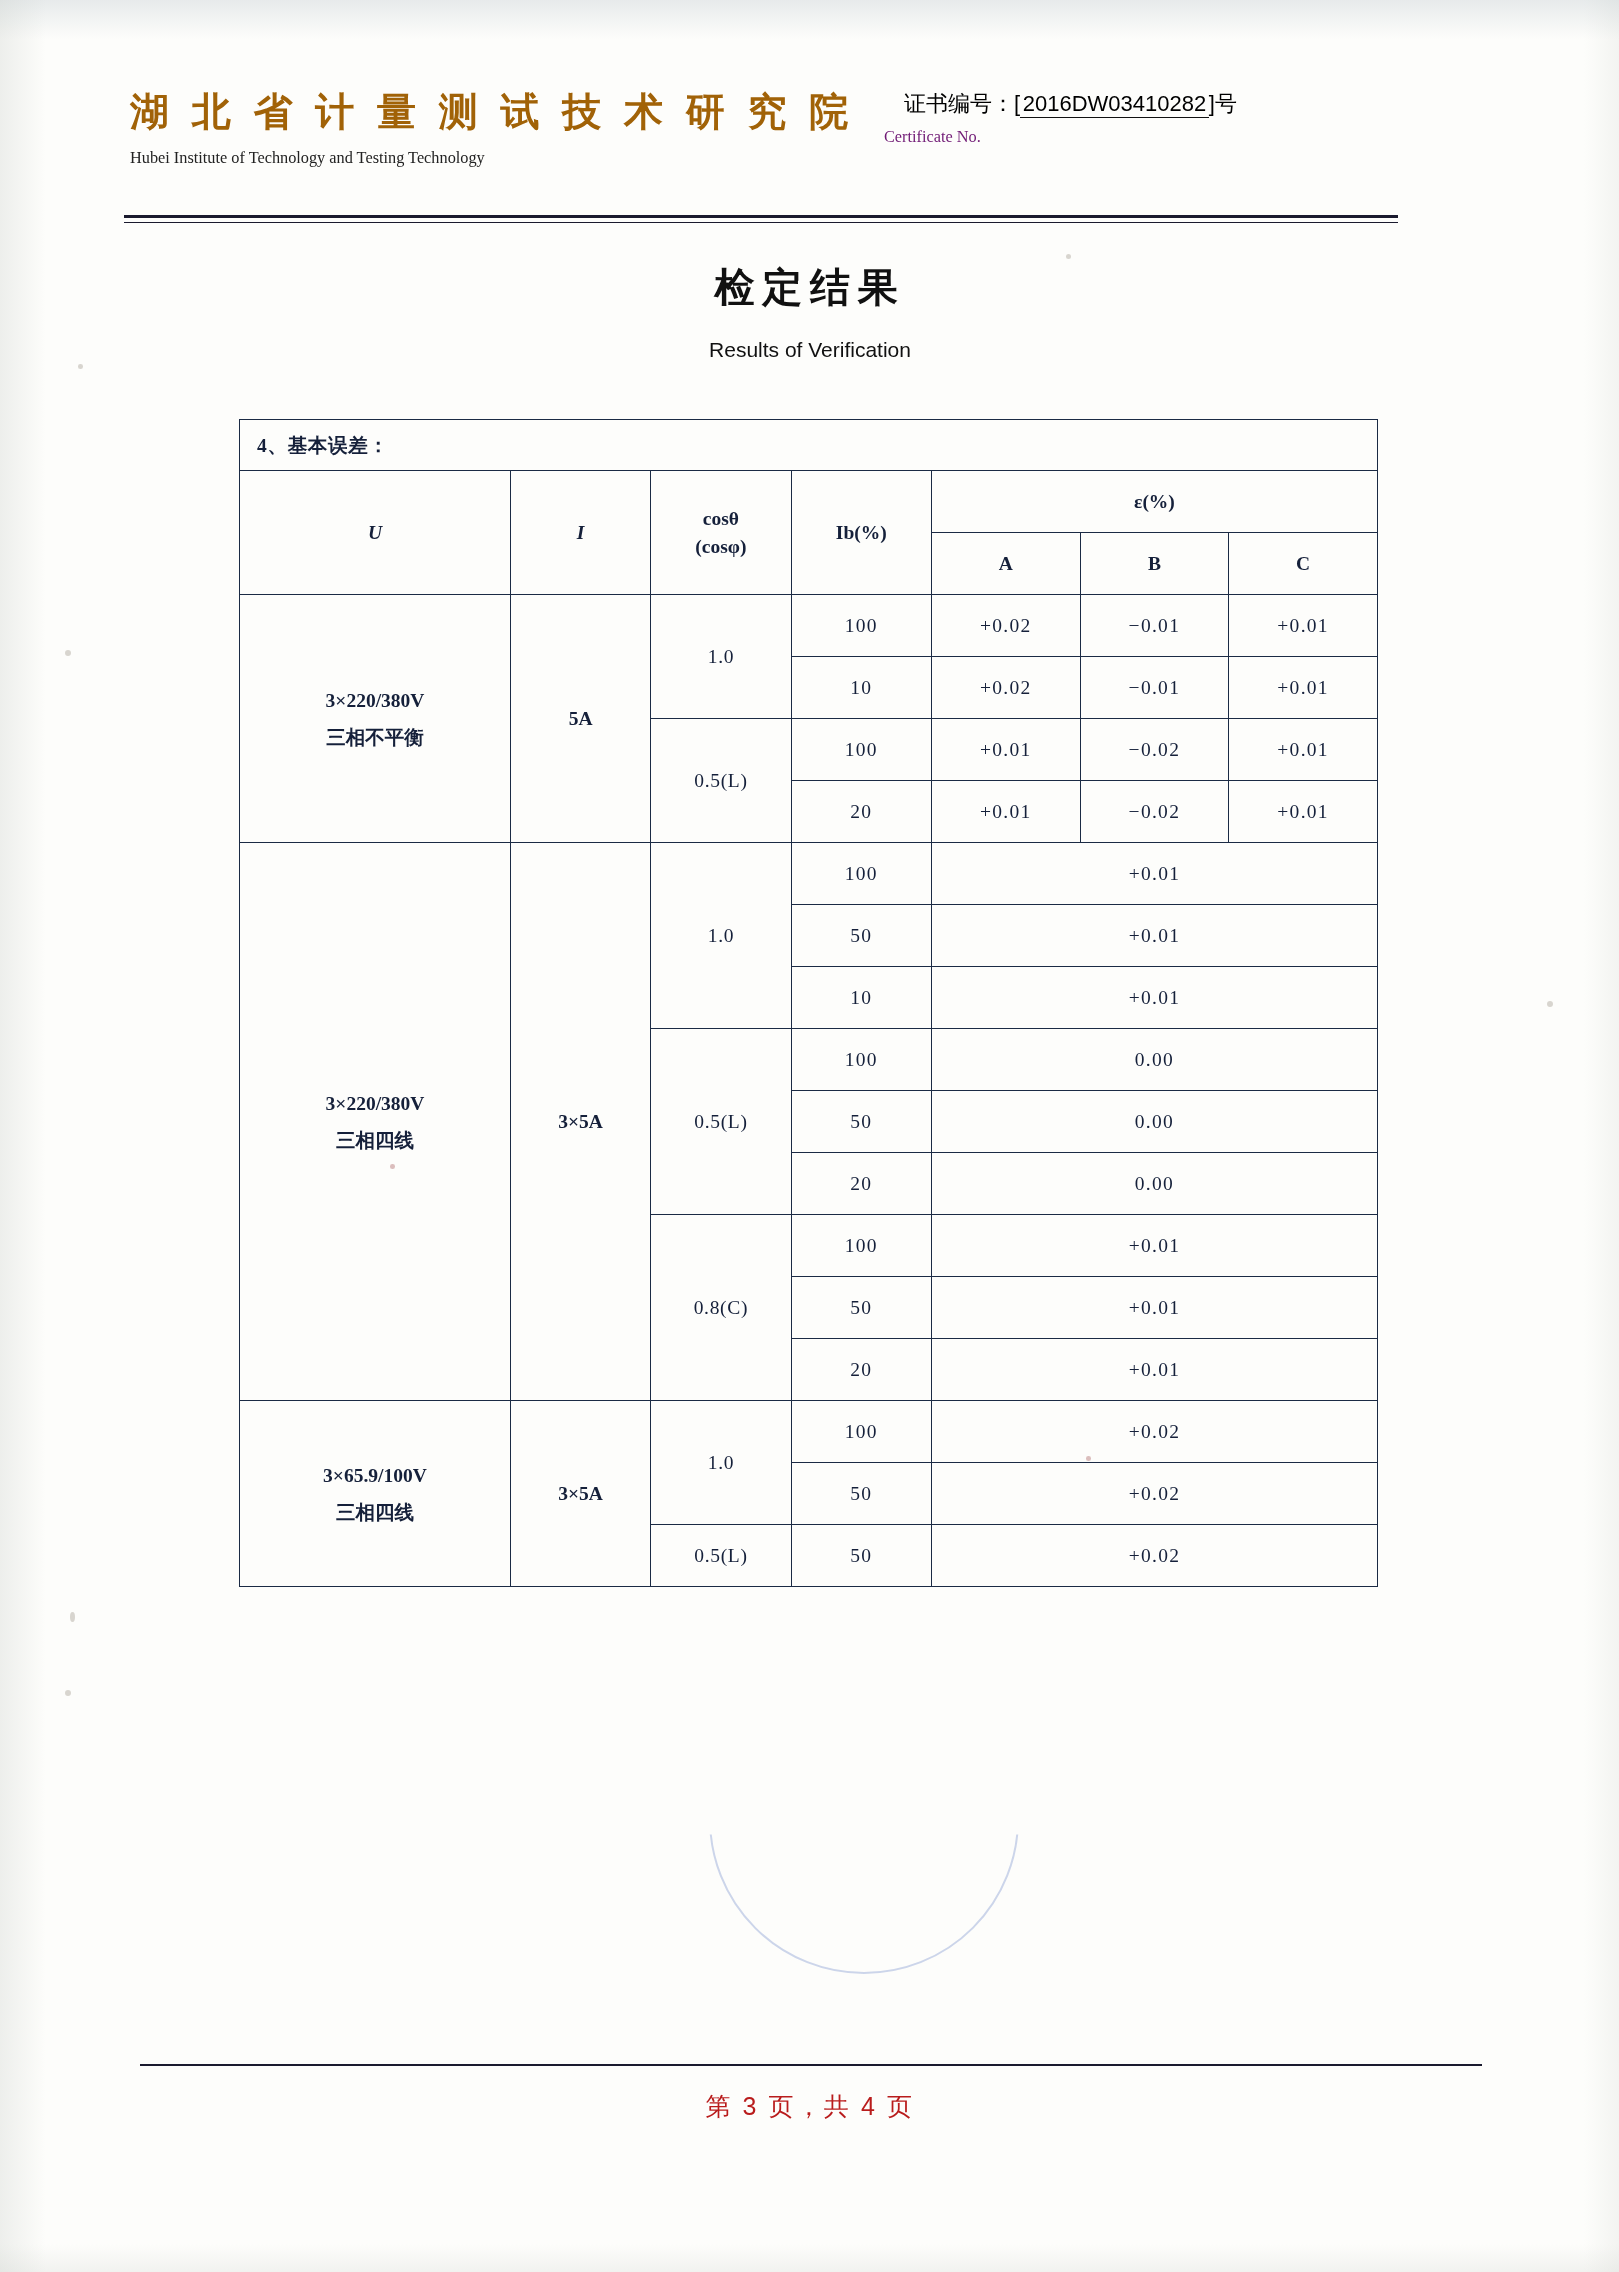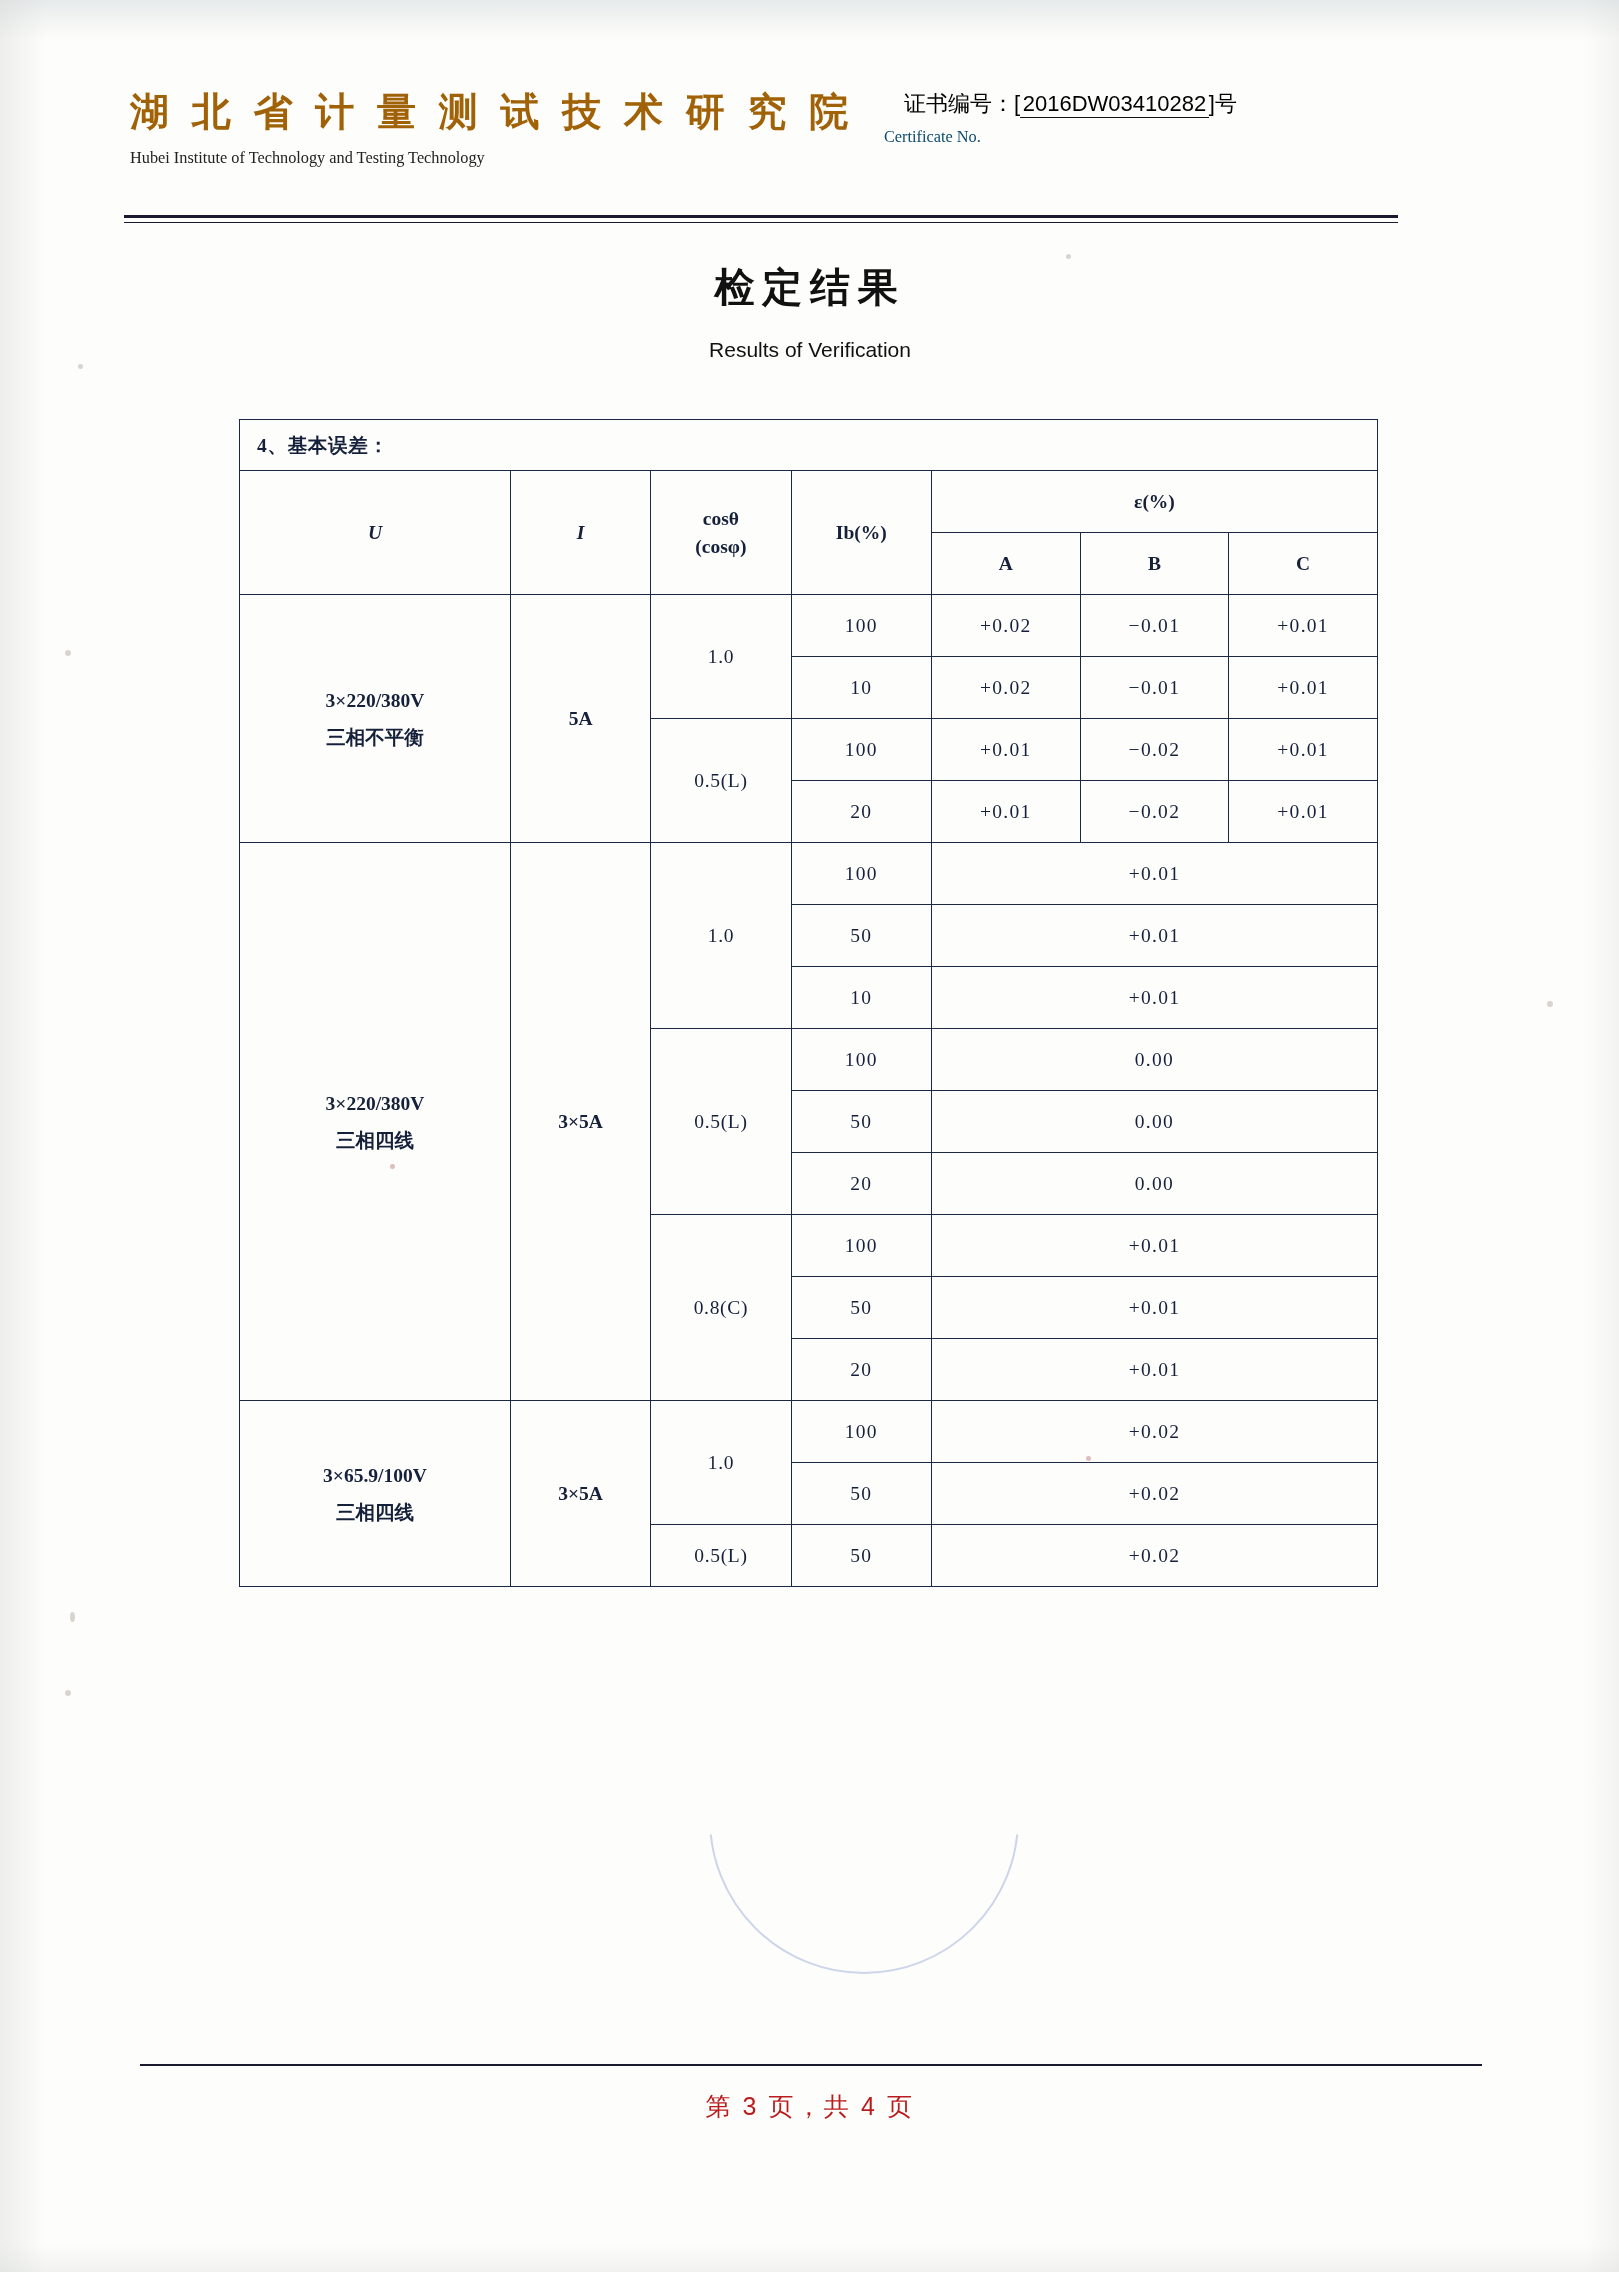--- a/index.html
+++ b/index.html
@@ -76,21 +76,21 @@
   .cert-no-box {
     font-family: "Liberation Sans", sans-serif;
     font-size: 22px;
     border-bottom: 1.3px solid #111;
     padding: 0 2.6px 1.3px 2.6px;
   }
   .cert-en {
     margin-top: 7.8px;
     font-family: "Liberation Serif", serif;
     font-size: 16.3px;
-    color: #0c4a6e;
+    color: #701a75;
   }
 
   
   .rule-wrap {
     position: absolute;
     left: 124px;
     top: 215px;
     width: 1274px;
   }
   .rule-thick {

